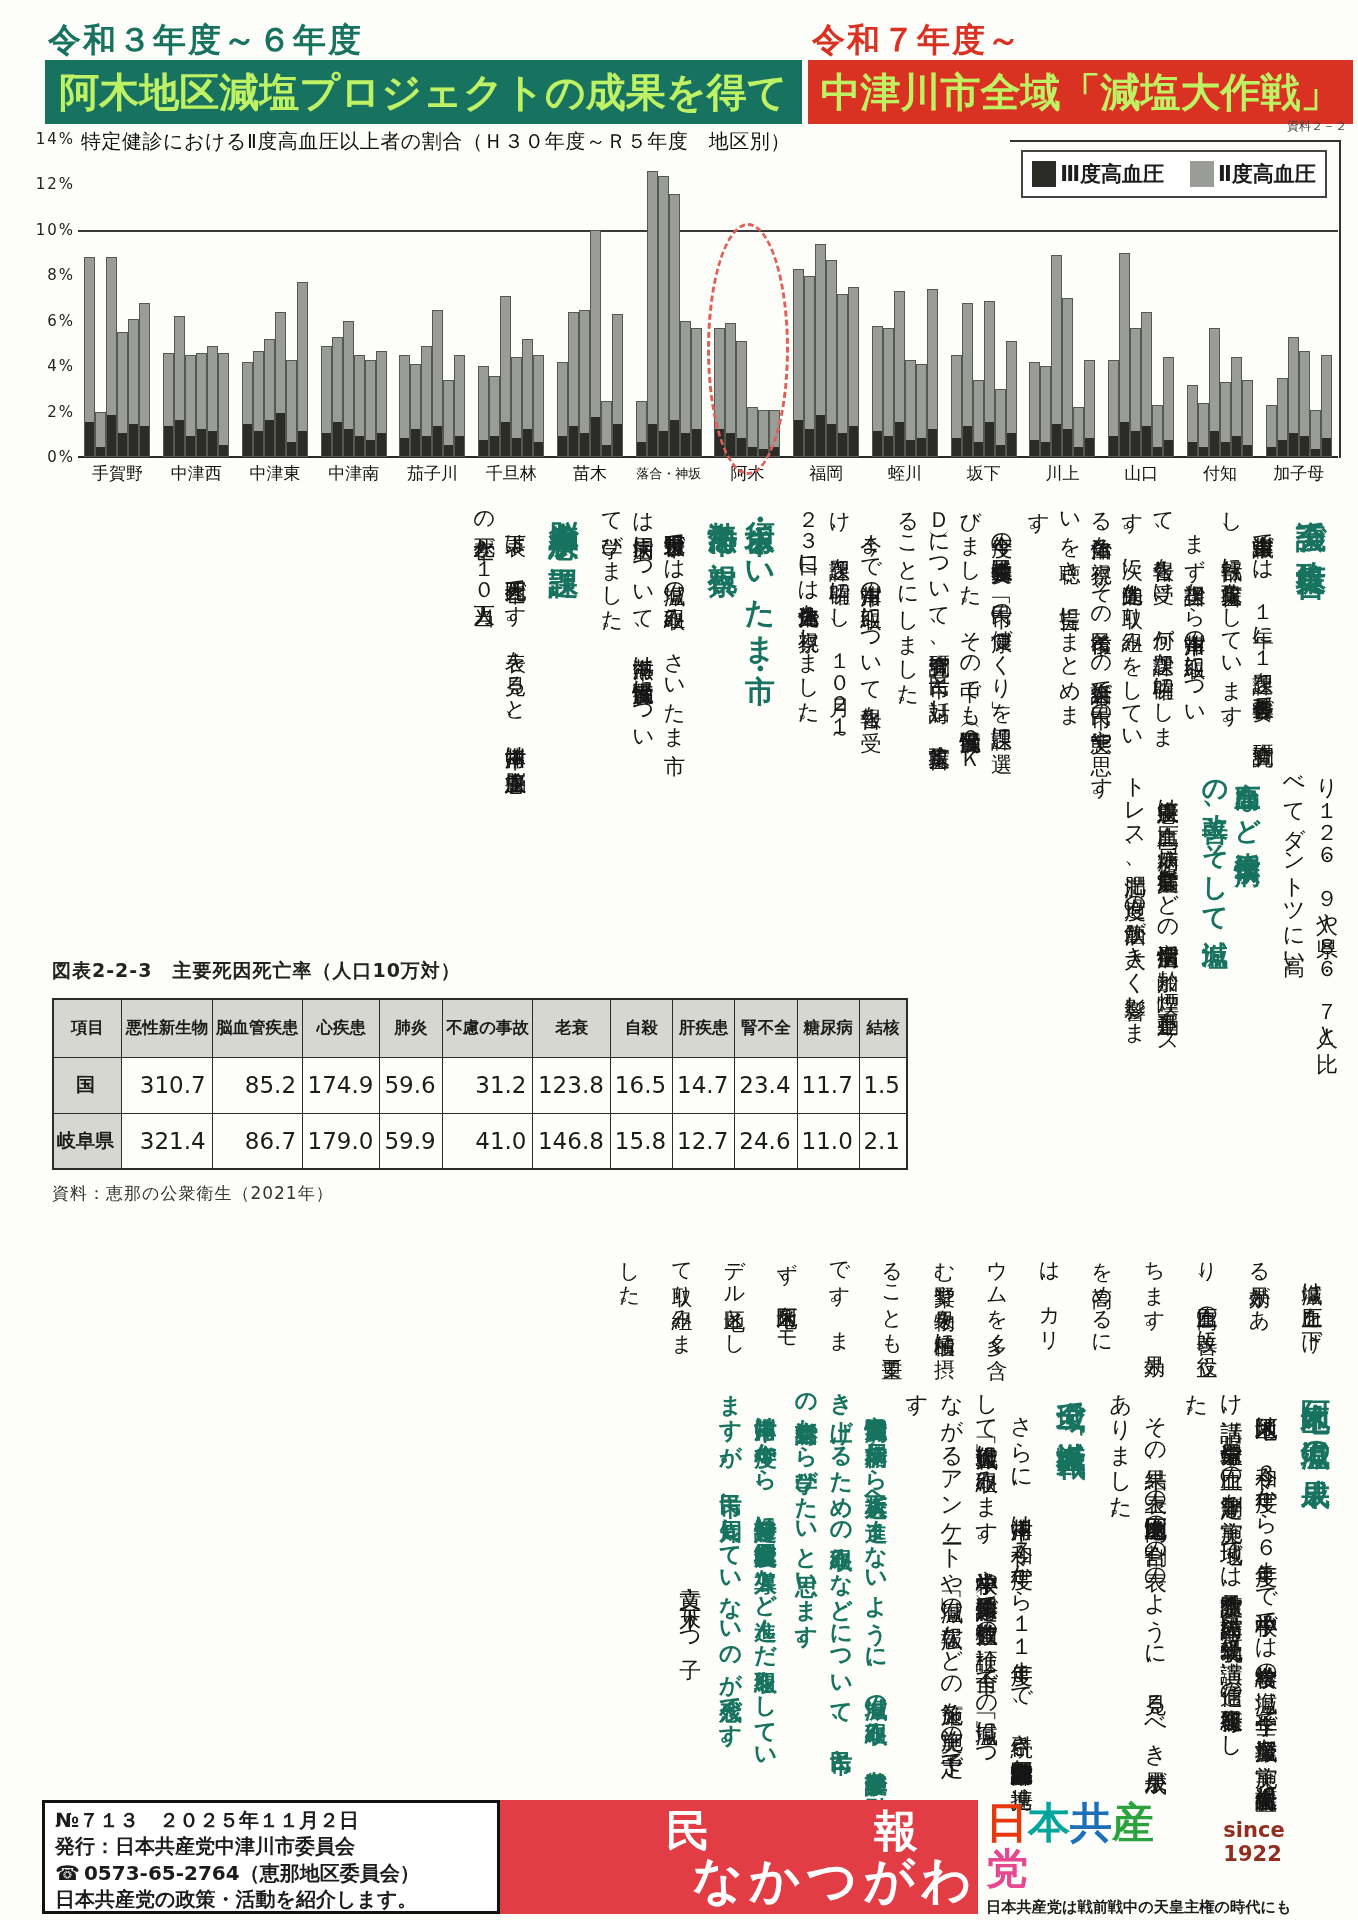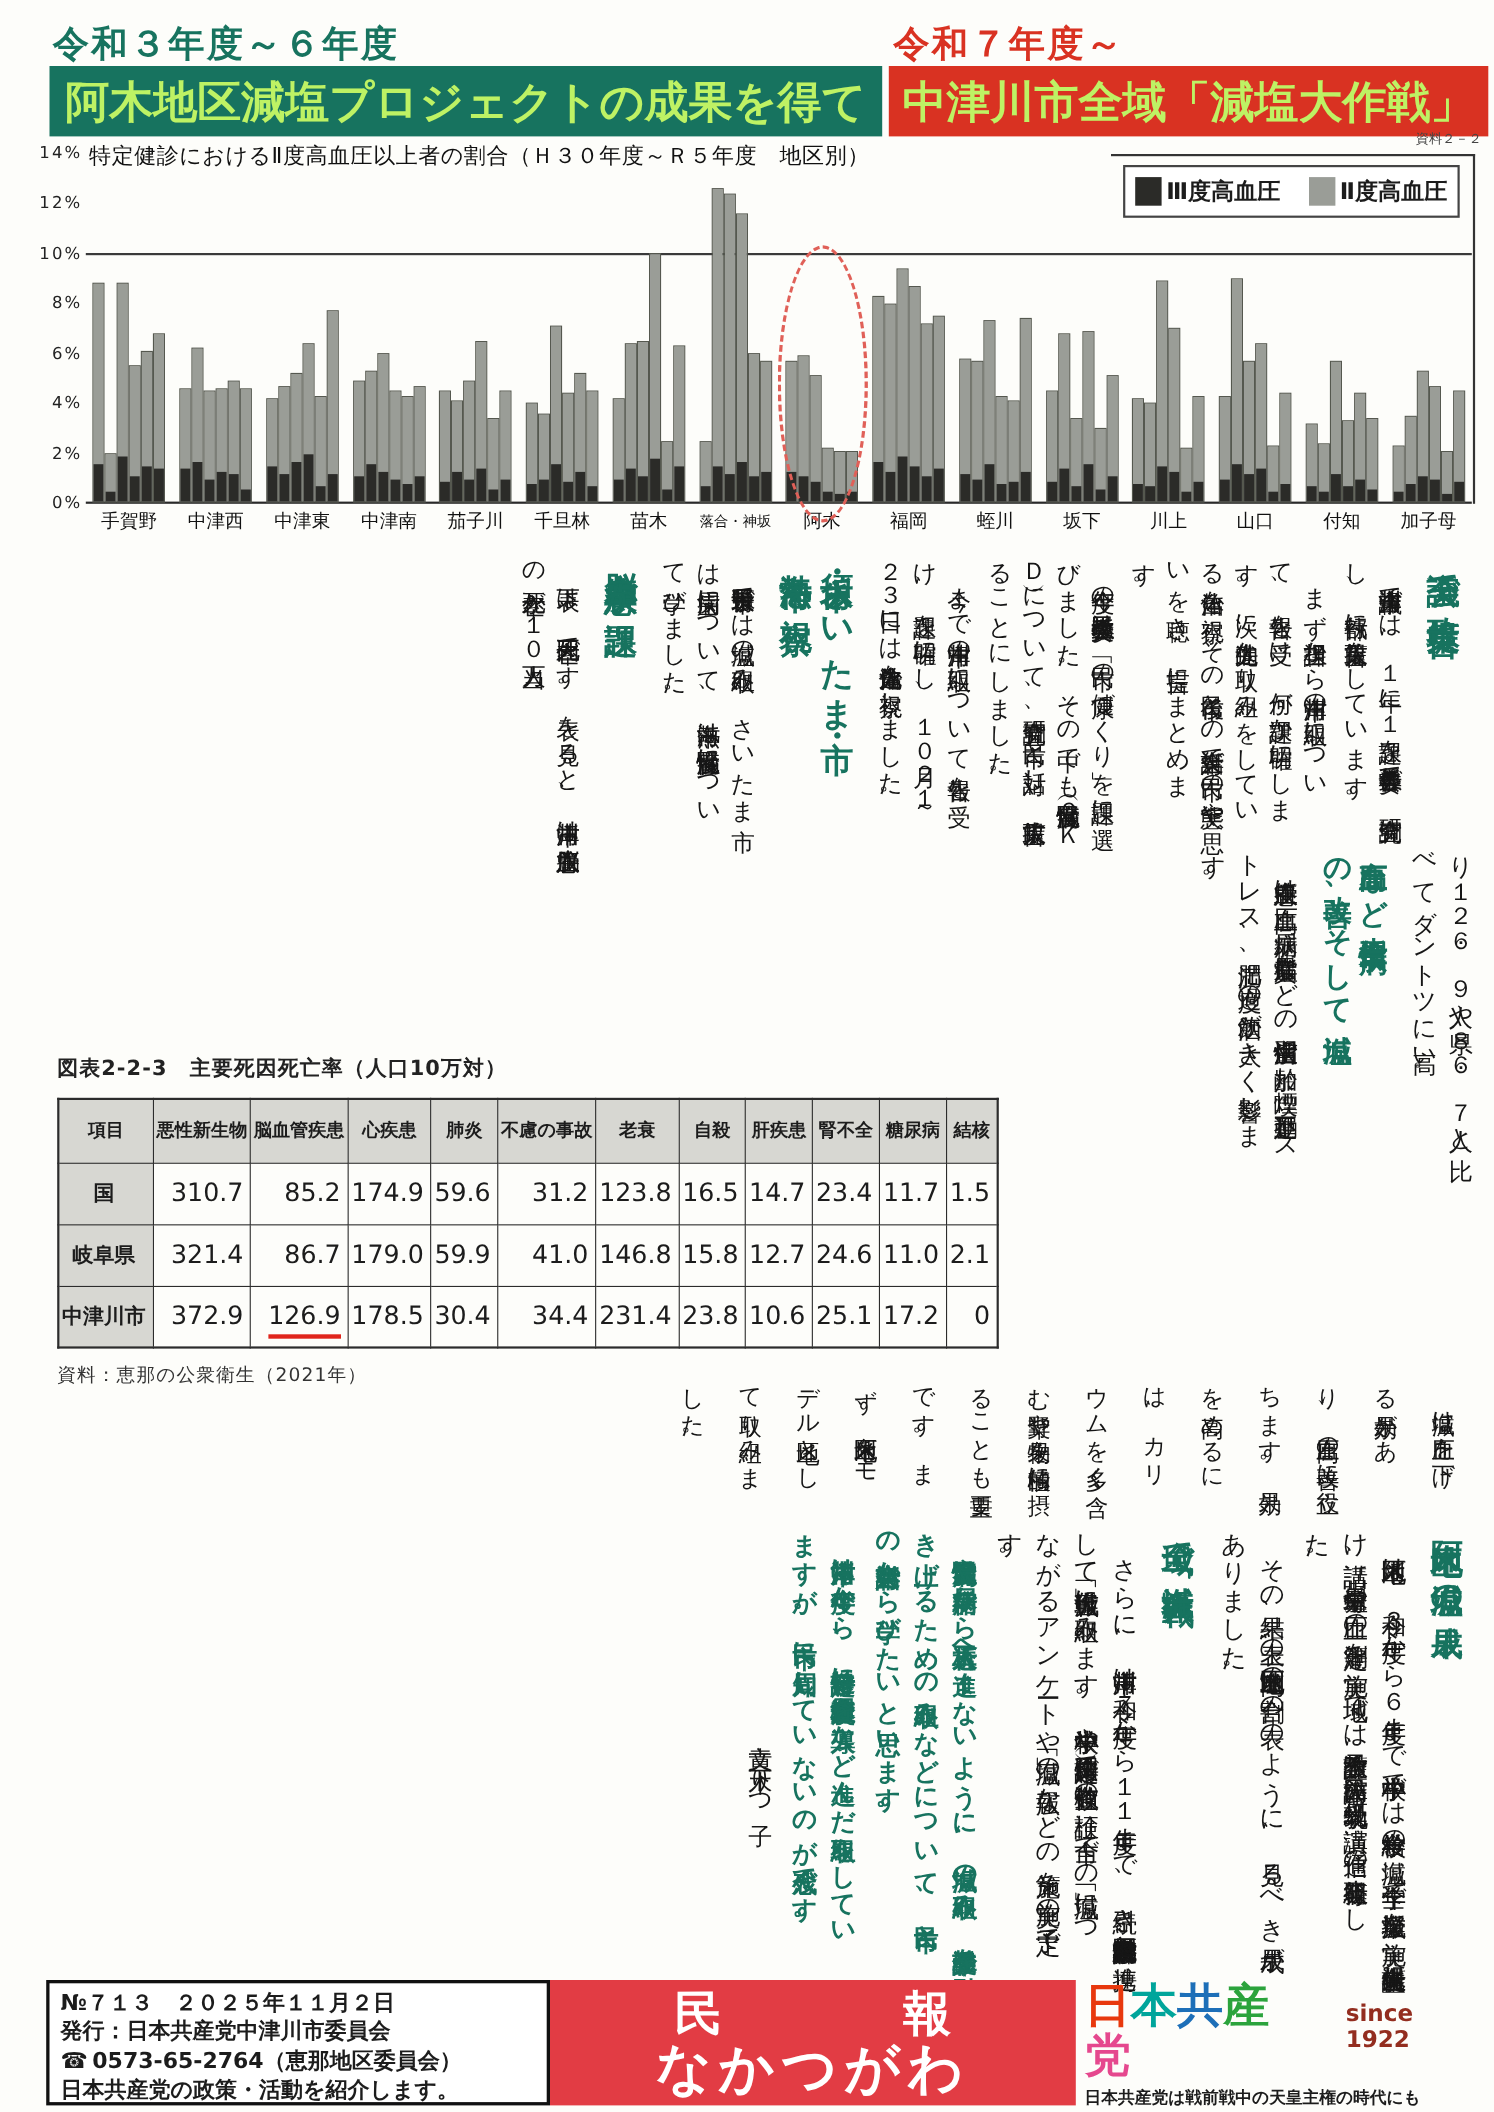--- a/index.html
+++ b/index.html
@@ -71,21 +71,21 @@
   table.mortality td{height:56px; font-size:23px; text-align:right; padding:2px 6px 2px 2px;}
   table.mortality td.rowlabel{background:var(--table-head); text-align:center; font-weight:bold; font-size:19px;}
   .redline{border-bottom:4px solid var(--underline-red); padding-bottom:3px;}
   .table-src{font-size:17px; color:#333; margin-top:12px; letter-spacing:1px;}
   
   .footer{position:absolute; left:42px; top:1800px; width:1312px; height:114px; display:flex;}
   .foot-left{width:458px; border:3px solid #111; background:#fff; padding:4px 10px;
     font-weight:bold; font-size:20px; line-height:1.32; white-space:nowrap;}
   .foot-left .ln{display:flex; align-items:center; gap:4px;}
   .foot-mid{width:478px; background:var(--footer-red); color:#fff; font-weight:bold;
-    display:flex; flex-direction:column; align-items:center; justify-content:center;}
+    display:flex; flex-direction:column; align-items:flex-end; justify-content:center;}
   .foot-mid .t1{font-size:44px; letter-spacing:60px; text-indent:60px; line-height:1.05;}
   .foot-mid .t2{font-size:50px; letter-spacing:6px; line-height:1.05;}
   .foot-right{width:372px; padding-left:8px;}
   .logo-row{display:flex; align-items:baseline;gap:24px;}
   .logo-row .lg{font-size:42px; font-weight:bold; line-height:1.1;}
   .logo-row .since{font-size:21px; font-weight:bold; color:#932d1f; margin-left:4px;}
   .party-desc{margin-top:4px; font-size:15.2px; font-weight:bold; line-height:1.45;
     border-bottom:4px solid #e0433f; padding-bottom:5px; white-space:nowrap;}
 </style>
 </head>
@@ -538,34 +538,20 @@
           <td>179.0</td>
           <td>59.9</td>
           <td>41.0</td>
           <td>146.8</td>
           <td>15.8</td>
           <td>12.7</td>
           <td>24.6</td>
           <td>11.0</td>
           <td>2.1</td>
         </tr>
-        <tr>
-          <td class="rowlabel">中津川市</td>
-          <td>372.9</td>
-          <td><span class="redline">126.9</span></td>
-          <td>178.5</td>
-          <td>30.4</td>
-          <td>34.4</td>
-          <td>231.4</td>
-          <td>23.8</td>
-          <td>10.6</td>
-          <td>25.1</td>
-          <td>17.2</td>
-          <td>0</td>
-        </tr>
       </tbody>
   </table>
   <div class="table-src">資料：恵那の公衆衛生（2021年）</div>
 </div>
 
 <div class="footer">
   <div class="foot-left">
     <div class="ln">№７１３　２０２５年１１月２日</div>
     <div class="ln">発行：日本共産党中津川市委員会</div>
     <div class="ln">

